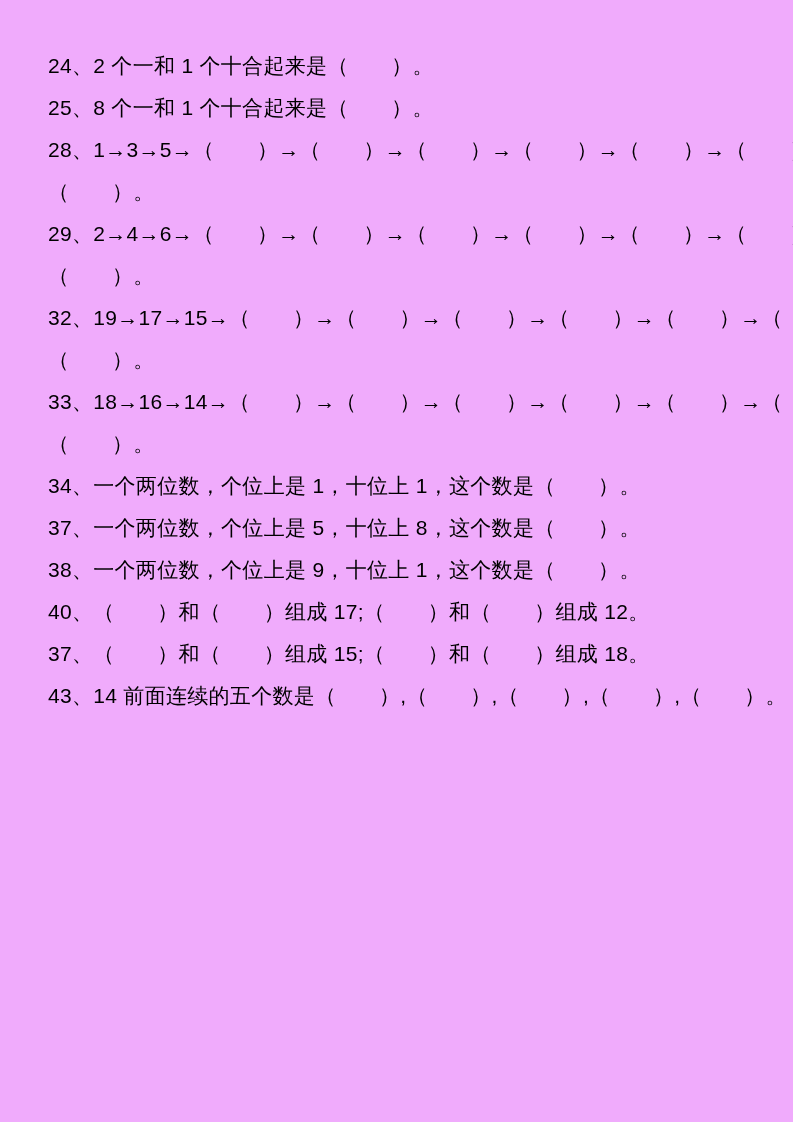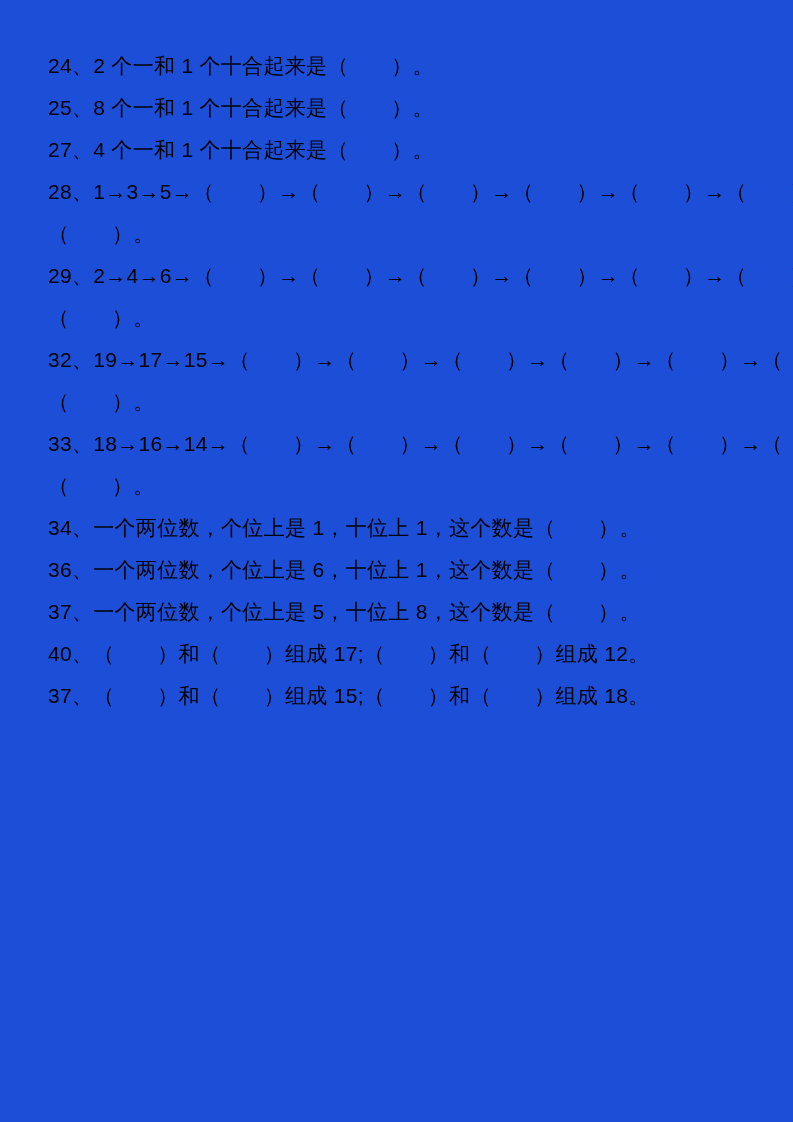--- a/index.html
+++ b/index.html
@@ -4,21 +4,21 @@
 <style>
   html, body {
     margin: 0;
     padding: 0;
     background: #ffffff;
   }
   .page {
     position: relative;
     width: 793px;
     height: 1122px;
-    background: #1d4ed8;
+    background: #f0abfc;
     overflow: hidden;
     font-family: "Liberation Sans", "DejaVu Sans", sans-serif;
     color: #000000;
   }
   .content {
     padding: 45px 8px 0 48px;
   }
   .line {
     font-size: 21px;
     line-height: 42px;
@@ -27,28 +27,28 @@
     letter-spacing: 0.3px;
   }
 </style>
 </head>
 <body>
 
 <div class="page">
   <div class="content">
     <div class="line">24、2 个一和 1 个十合起来是（　　）。</div>
     <div class="line">25、8 个一和 1 个十合起来是（　　）。</div>
-    <div class="line">27、4 个一和 1 个十合起来是（　　）。</div>
     <div class="line">28、1→3→5→（　　）→（　　）→（　　）→（　　）→（　　）→（　　）→</div>
     <div class="line">（　　）。</div>
     <div class="line">29、2→4→6→（　　）→（　　）→（　　）→（　　）→（　　）→（　　）→</div>
     <div class="line">（　　）。</div>
     <div class="line">32、19→17→15→（　　）→（　　）→（　　）→（　　）→（　　）→（　　）→</div>
     <div class="line">（　　）。</div>
     <div class="line">33、18→16→14→（　　）→（　　）→（　　）→（　　）→（　　）→（　　）→</div>
     <div class="line">（　　）。</div>
     <div class="line">34、一个两位数，个位上是 1，十位上 1，这个数是（　　）。</div>
-    <div class="line">36、一个两位数，个位上是 6，十位上 1，这个数是（　　）。</div>
     <div class="line">37、一个两位数，个位上是 5，十位上 8，这个数是（　　）。</div>
+    <div class="line">38、一个两位数，个位上是 9，十位上 1，这个数是（　　）。</div>
     <div class="line">40、（　　）和（　　）组成 17;（　　）和（　　）组成 12。</div>
     <div class="line">37、（　　）和（　　）组成 15;（　　）和（　　）组成 18。</div>
+    <div class="line">43、14 前面连续的五个数是（　　）,（　　）,（　　）,（　　）,（　　）。</div>
   </div>
 </div>
 
 </body></html>

